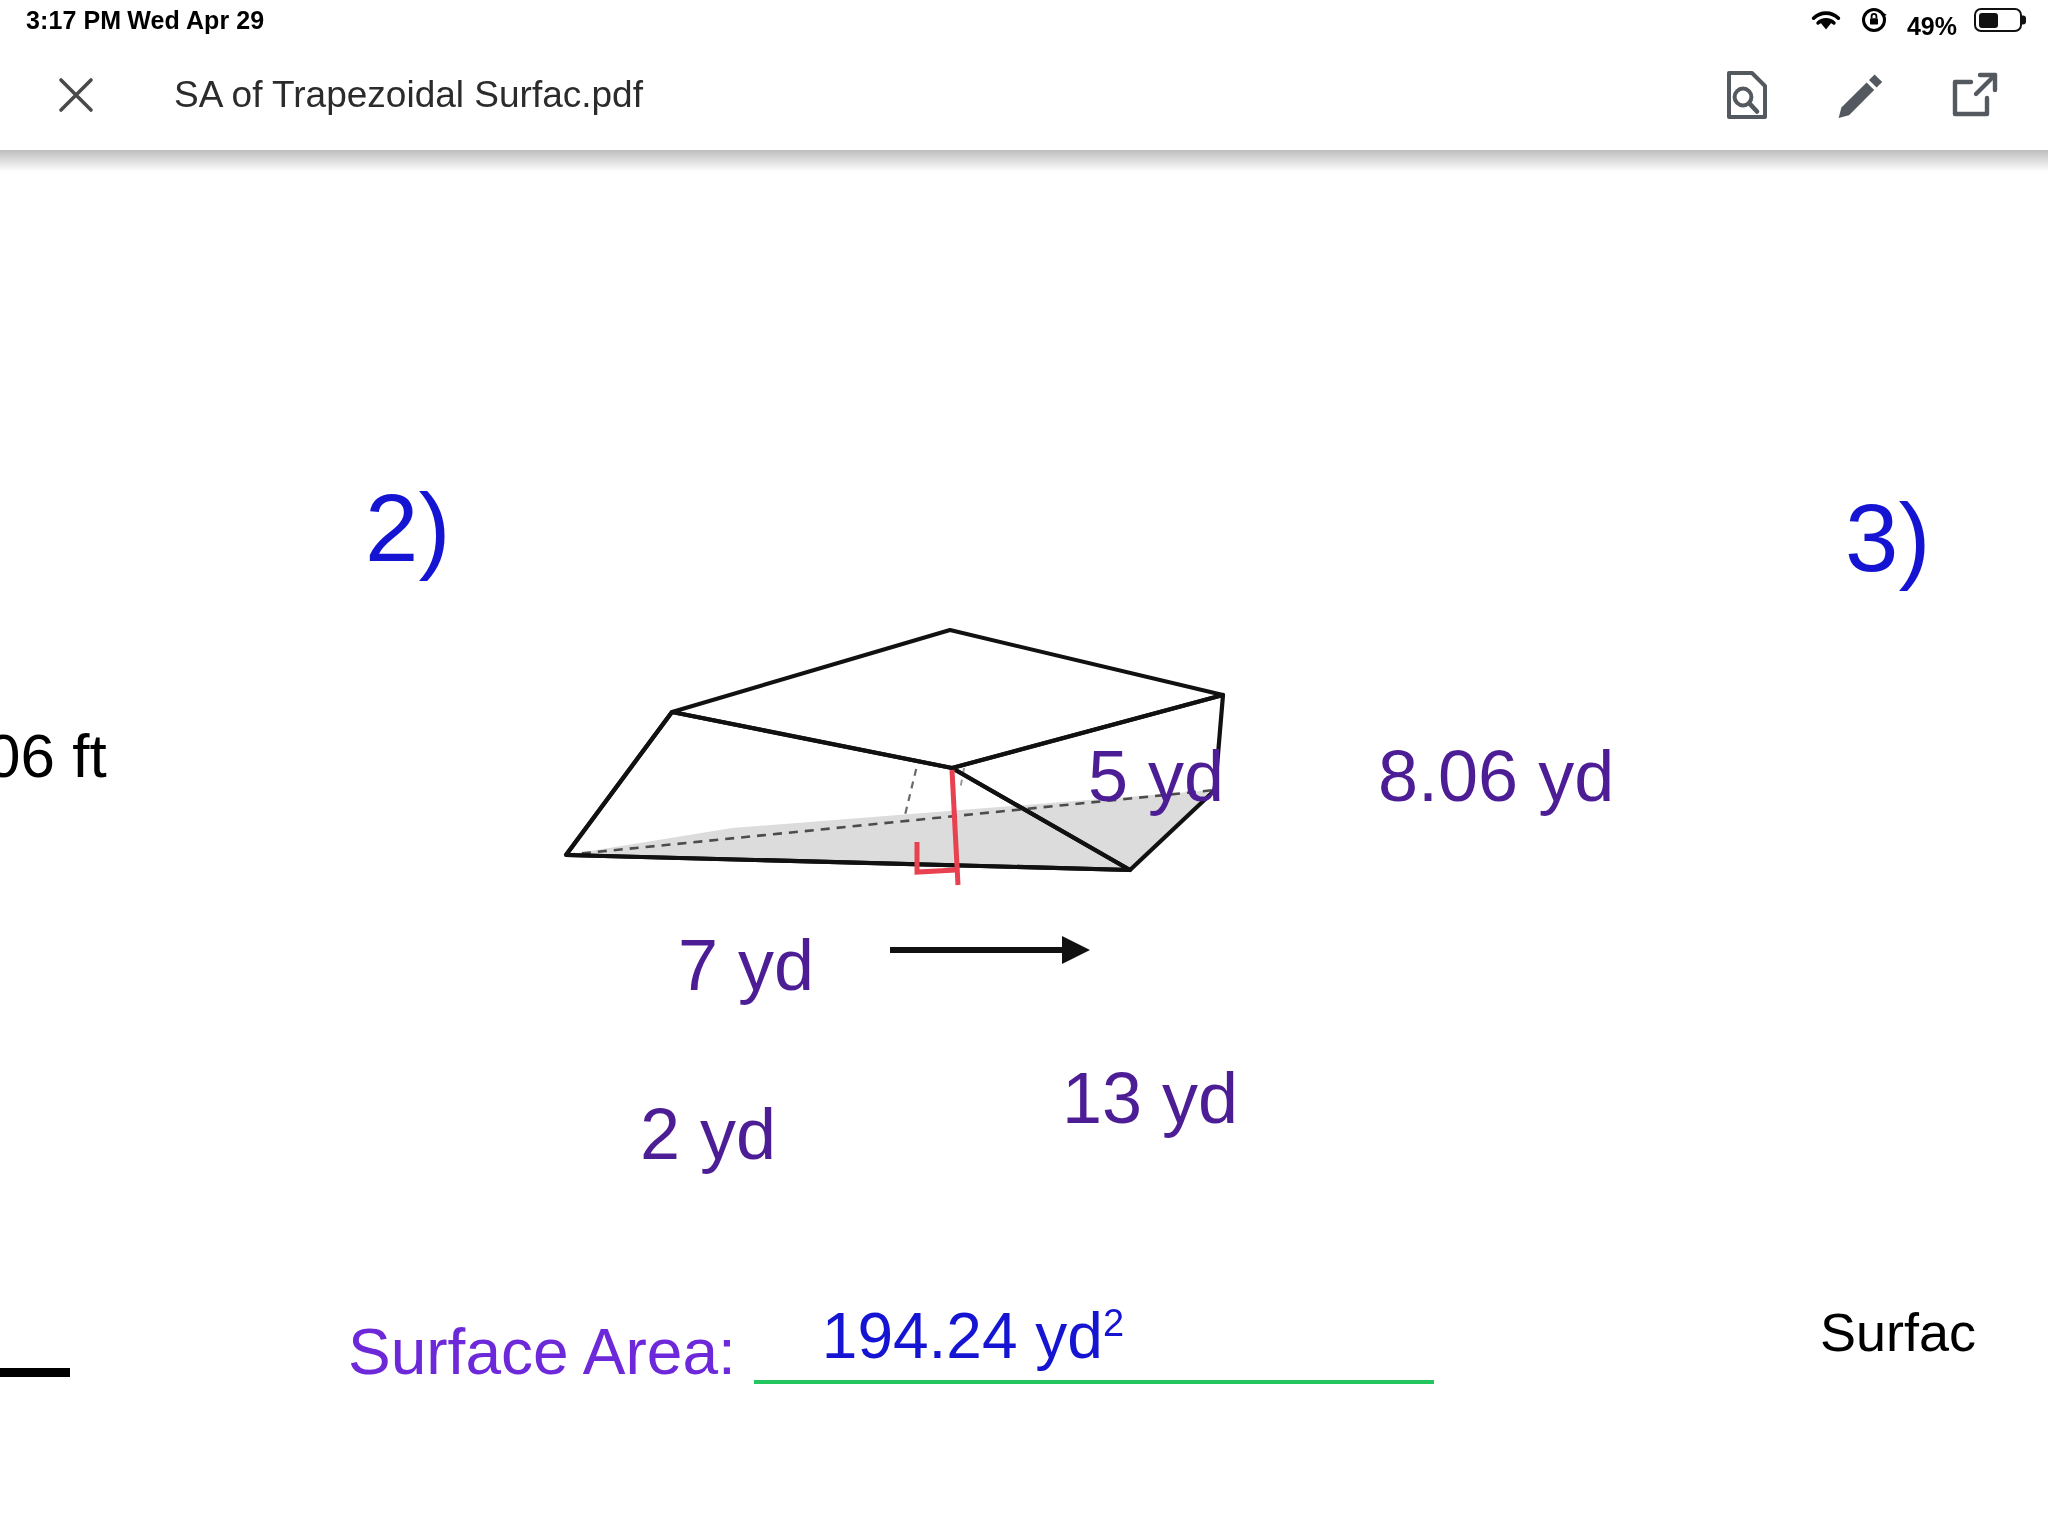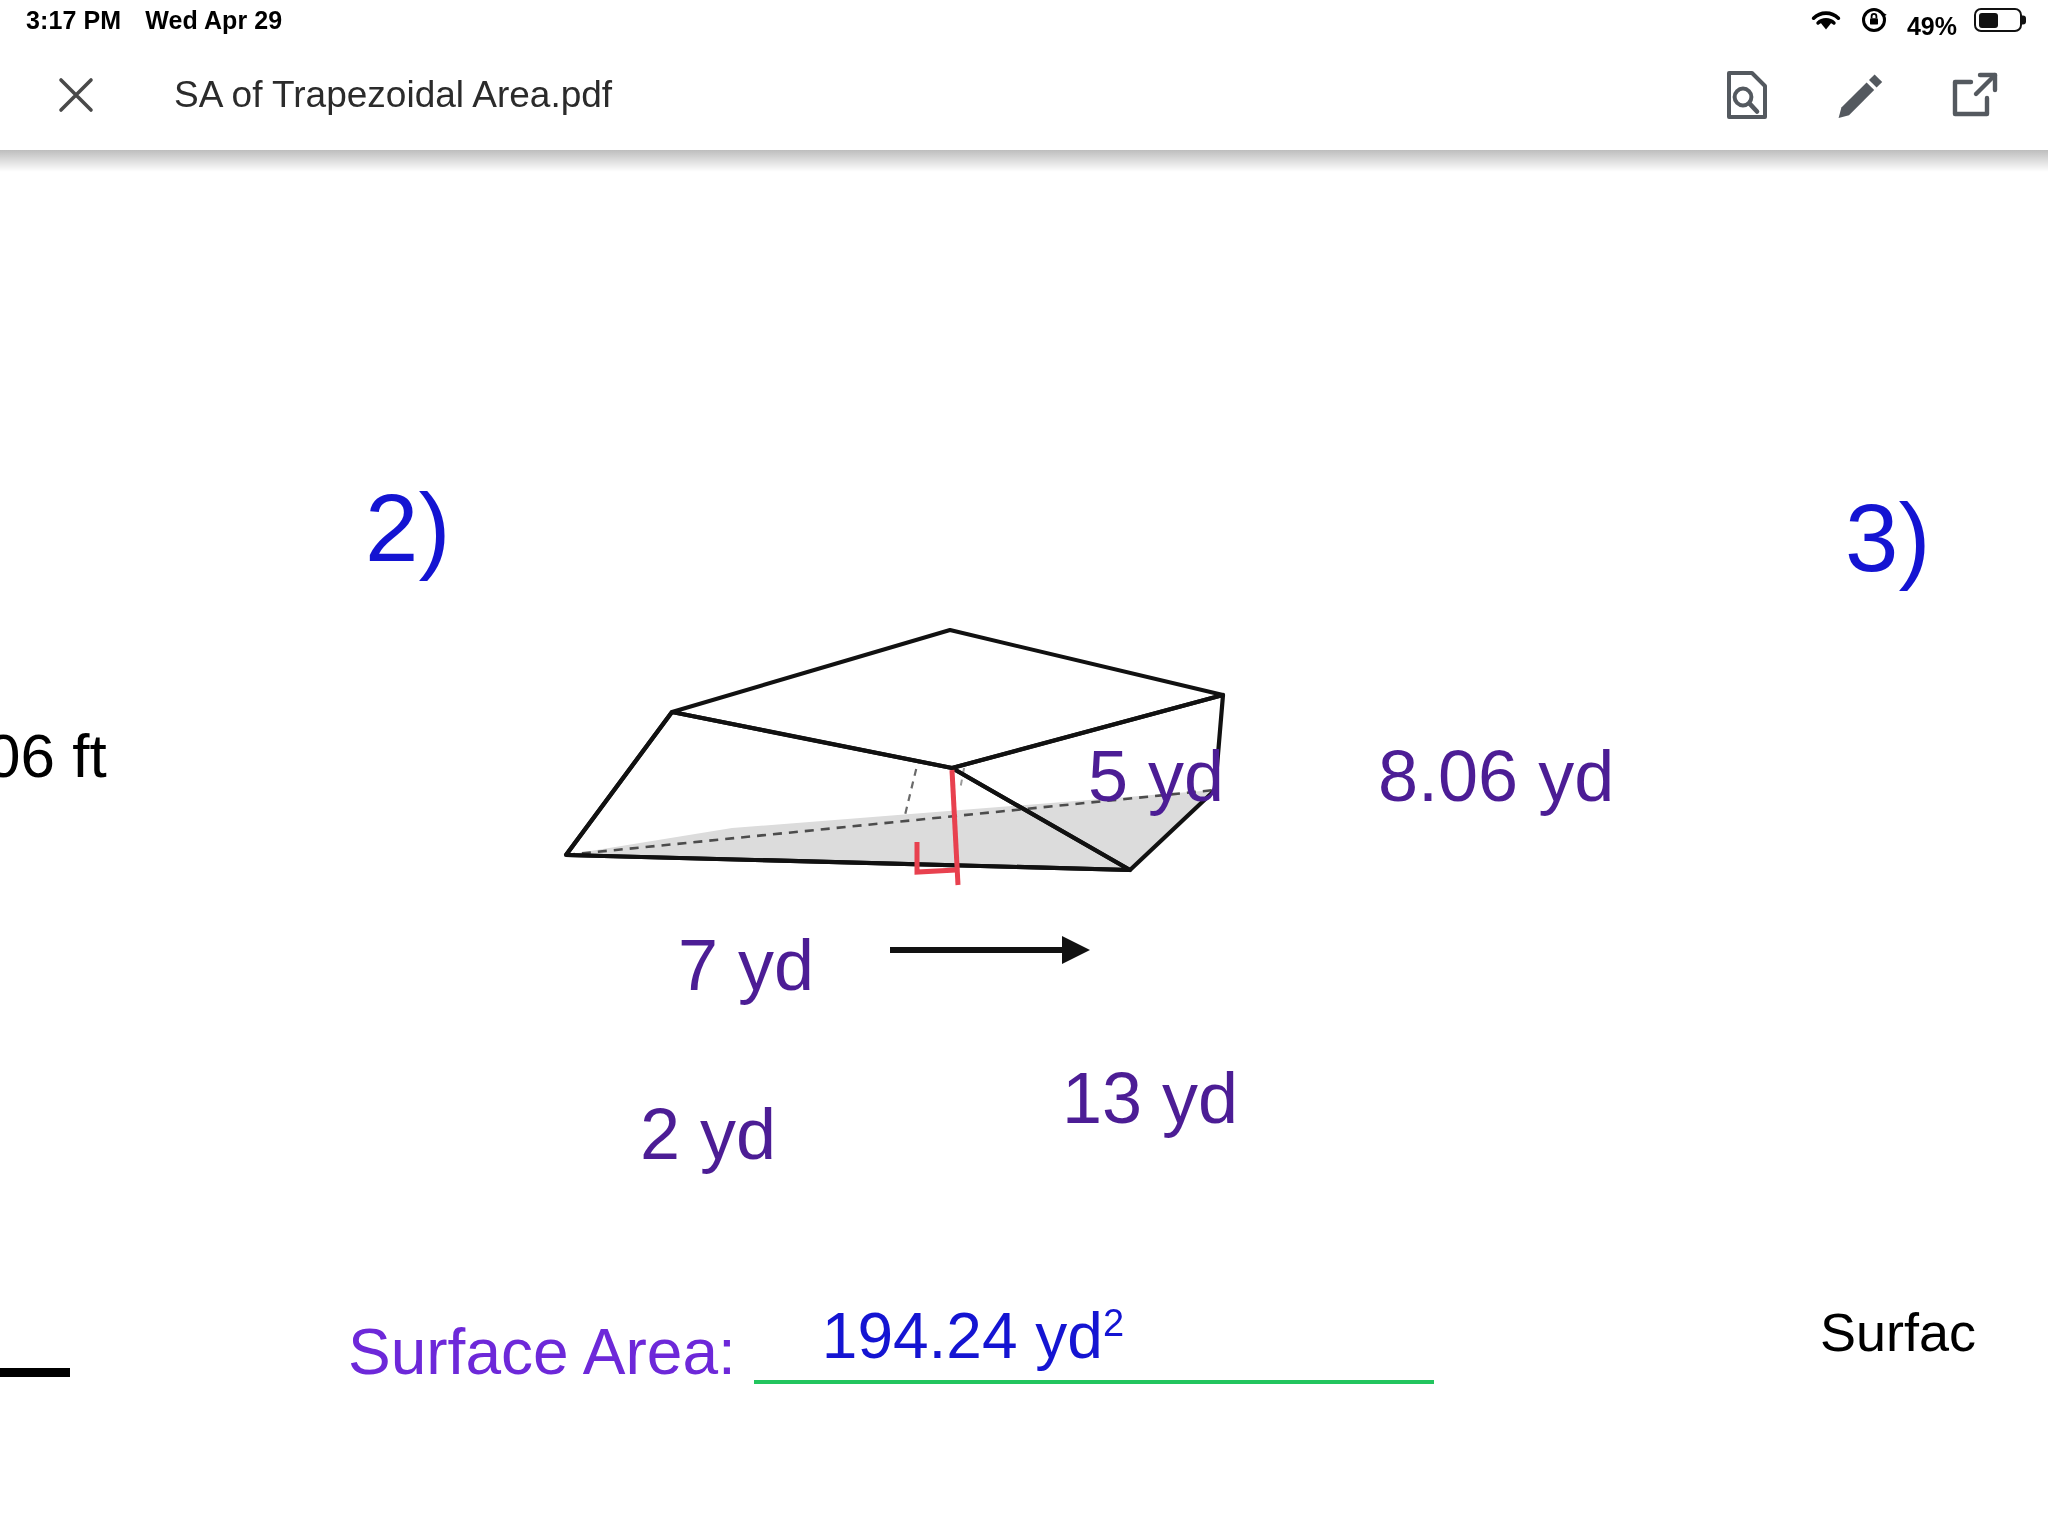--- a/index.html
+++ b/index.html
@@ -12,21 +12,21 @@
   }
 
   
   #status-bar {
     position:absolute; left:0; top:0; width:2048px; height:40px;
     display:flex; align-items:center; justify-content:space-between;
     padding:0 26px 0 26px;
     background:#ffffff;
     z-index:30;
   }
-  #status-left { display:flex; align-items:flex-end; gap:24px; }
+  #status-left { display:flex; align-items:flex-end; gap:6px; }
   .status-text {
     font-size:25px; font-weight:bold; color:#000; letter-spacing:0.1px;
     line-height:1;
   }
   #status-right { display:flex; align-items:center; gap:17px; }
   #battery-pct { font-size:25px; font-weight:bold; color:#000; line-height:1;margin-top:13px; }
   .battery-shell {
     width:48px; height:24px; border:2.6px solid #111; border-radius:7px;
     position:relative; display:flex; align-items:center; padding:2.5px;
   }
@@ -151,21 +151,21 @@
     </span>
   </div>
 </div>
 
 <div id="toolbar">
   <div id="close-btn">
     <svg width="44" height="44" viewBox="0 0 44 44">
       <path d="M7 7 L37 37 M37 7 L7 37" stroke="#4a4a4a" stroke-width="3.6" stroke-linecap="round"></path>
     </svg>
   </div>
-  <div id="doc-title">SA of Trapezoidal Area.pdf</div>
+  <div id="doc-title">SA of Trapezoidal Surfac.pdf</div>
   <div id="toolbar-actions">
     <div class="tb-icon">
       <svg width="50" height="52" viewBox="0 0 50 52">
         <path d="M7 4 h23 l13 13 v31 h-36 z" stroke="#54595f" stroke-width="4" fill="none" stroke-linejoin="round"></path>
         <circle cx="21" cy="28" r="8.4" stroke="#54595f" stroke-width="4" fill="none"></circle>
         <path d="M27.4 34.4 L35 42.5" stroke="#54595f" stroke-width="4.6" stroke-linecap="round"></path>
       </svg>
     </div>
     <div class="tb-icon">
       <svg width="50" height="50" viewBox="0 0 50 50">

